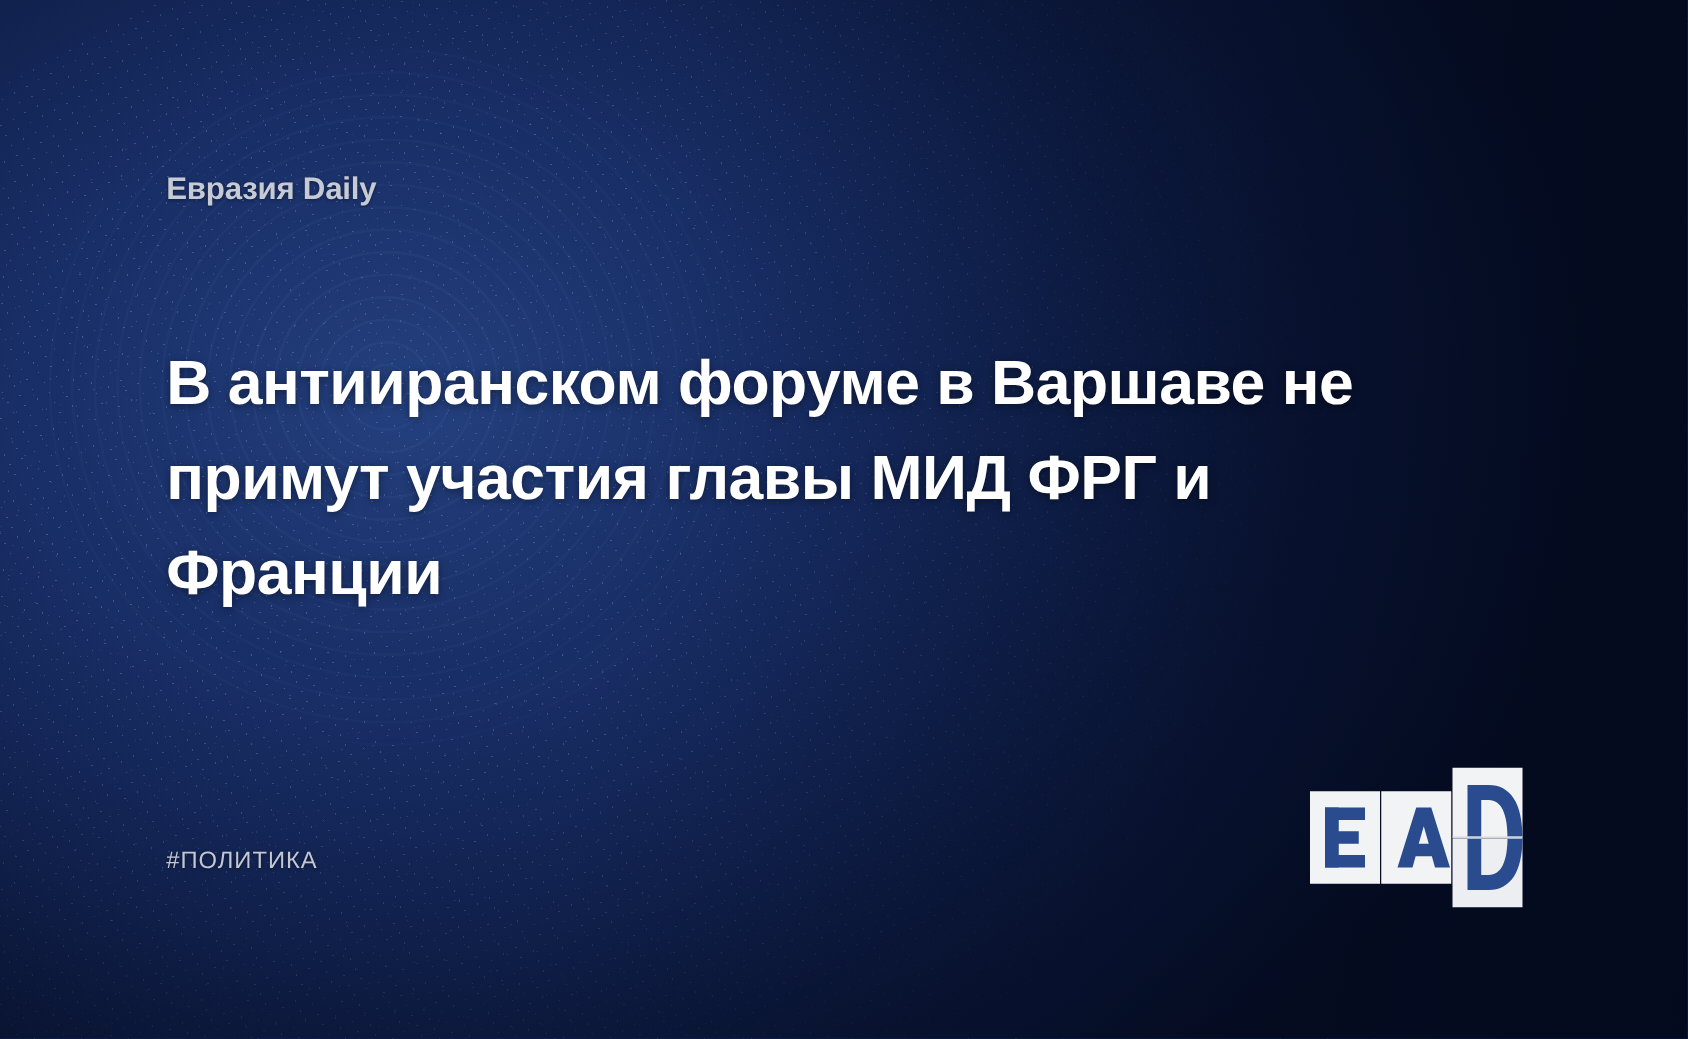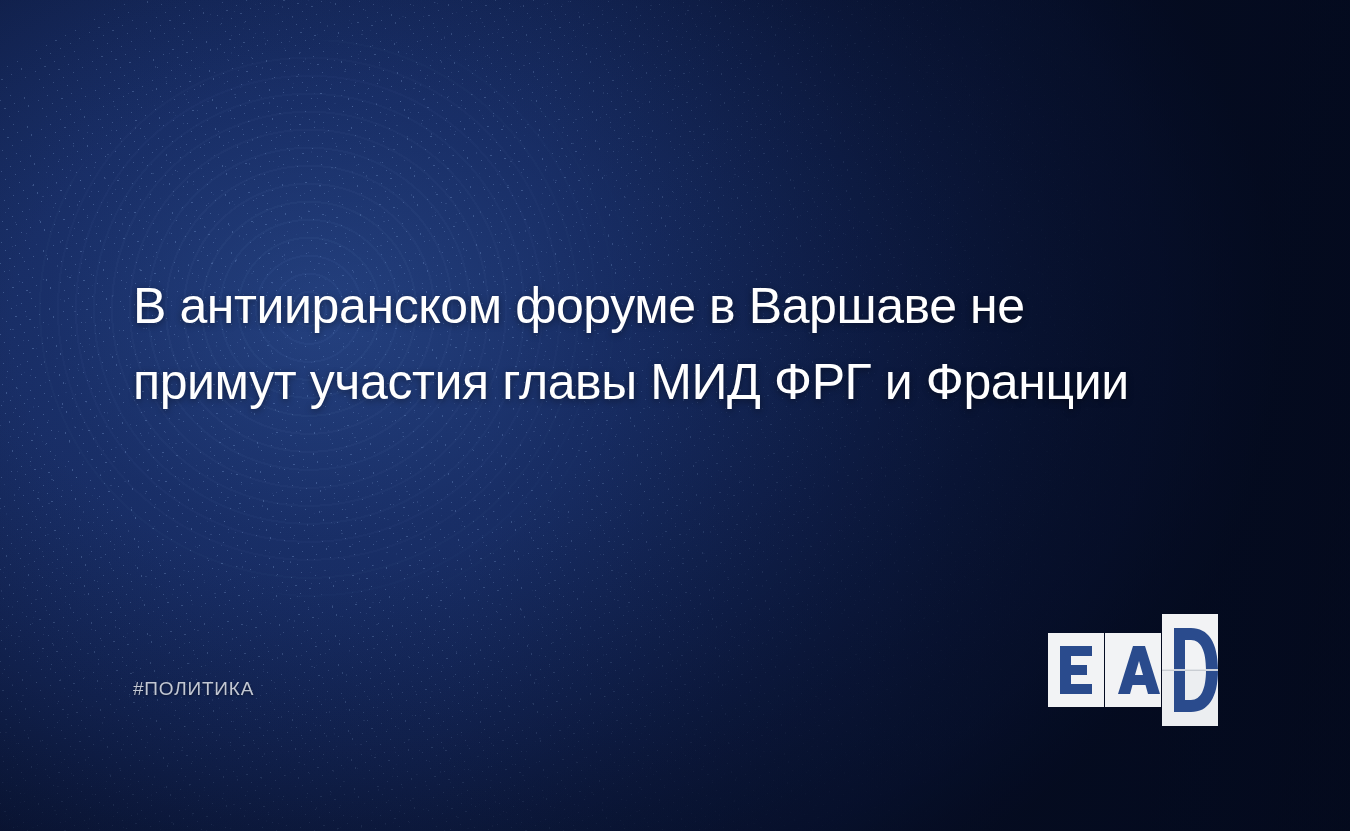--- a/index.html
+++ b/index.html
@@ -160,21 +160,21 @@
   }
 
   .headline {
     position: absolute;
     left: 133px;
     top: 268px;
     width: 1000px;
     margin: 0;
     font-size: 50px;
     line-height: 76px;
-    font-weight: 400;
+    font-weight: 700;
     color: #ffffff;
     letter-spacing: -0.4px;
     text-shadow: 0 2px 7px rgba(0,0,0,0.42);
   }
 
   .tag {
     position: absolute;
     left: 133px;
     top: 678px;
     font-size: 19px;
@@ -204,20 +204,21 @@
   <div class="swirl"></div>
   <div class="trails t1"></div>
   <div class="trails t2"></div>
   <div class="trails t3"></div>
   <div class="trails-fade"></div>
   <div class="bg-dark-right"></div>
   <div class="bg-vignette"></div>
 
   <div class="content">
 
+    <div class="brand">Евразия Daily</div>
 
     <h1 class="headline">В антииранском форуме в Варшаве не примут участия главы МИД ФРГ и Франции</h1>
 
     <div class="tag">#ПОЛИТИКА</div>
 
     <div class="ead-logo">
       <svg width="190" height="112" viewBox="0 0 190 112" role="img">
 
         <rect x="2" y="19" width="56" height="74" fill="#f2f3f5"></rect>
         <rect x="59" y="19" width="56" height="74" fill="#f2f3f5"></rect>

